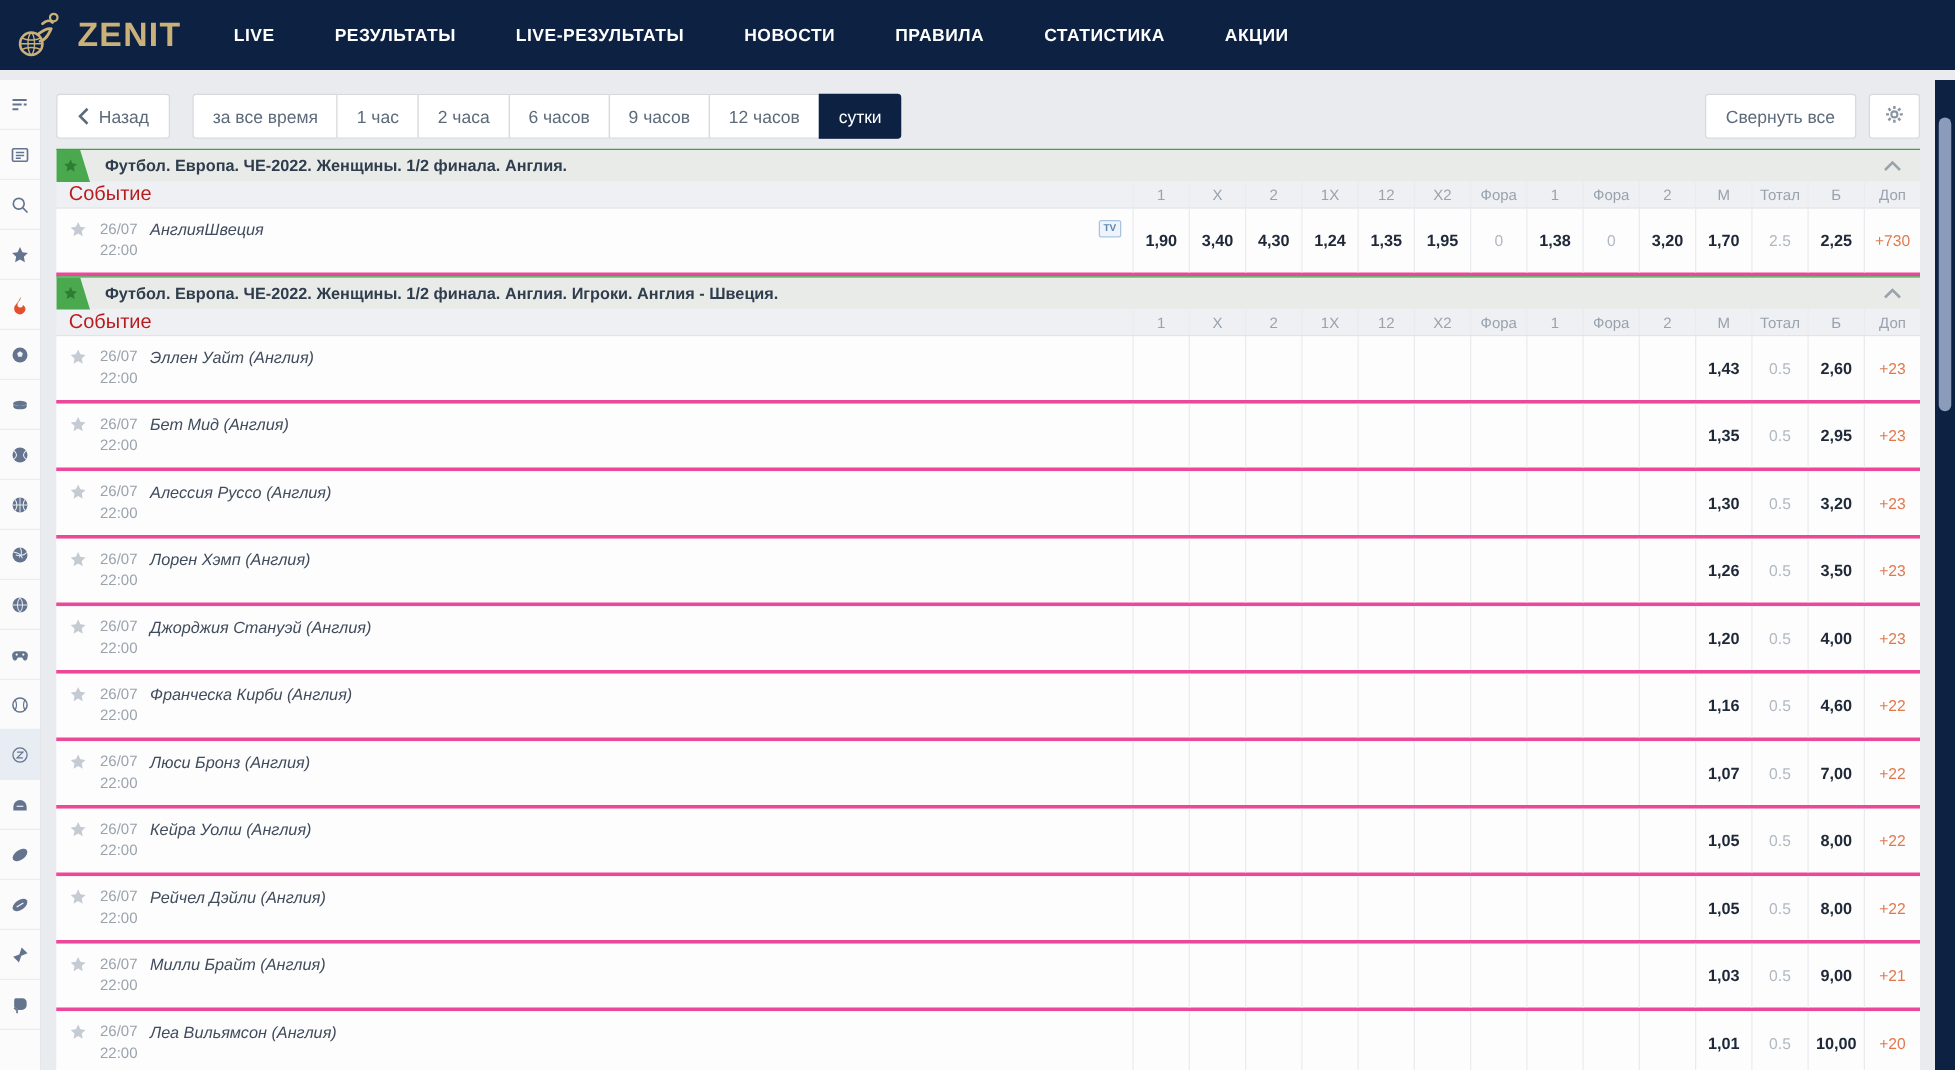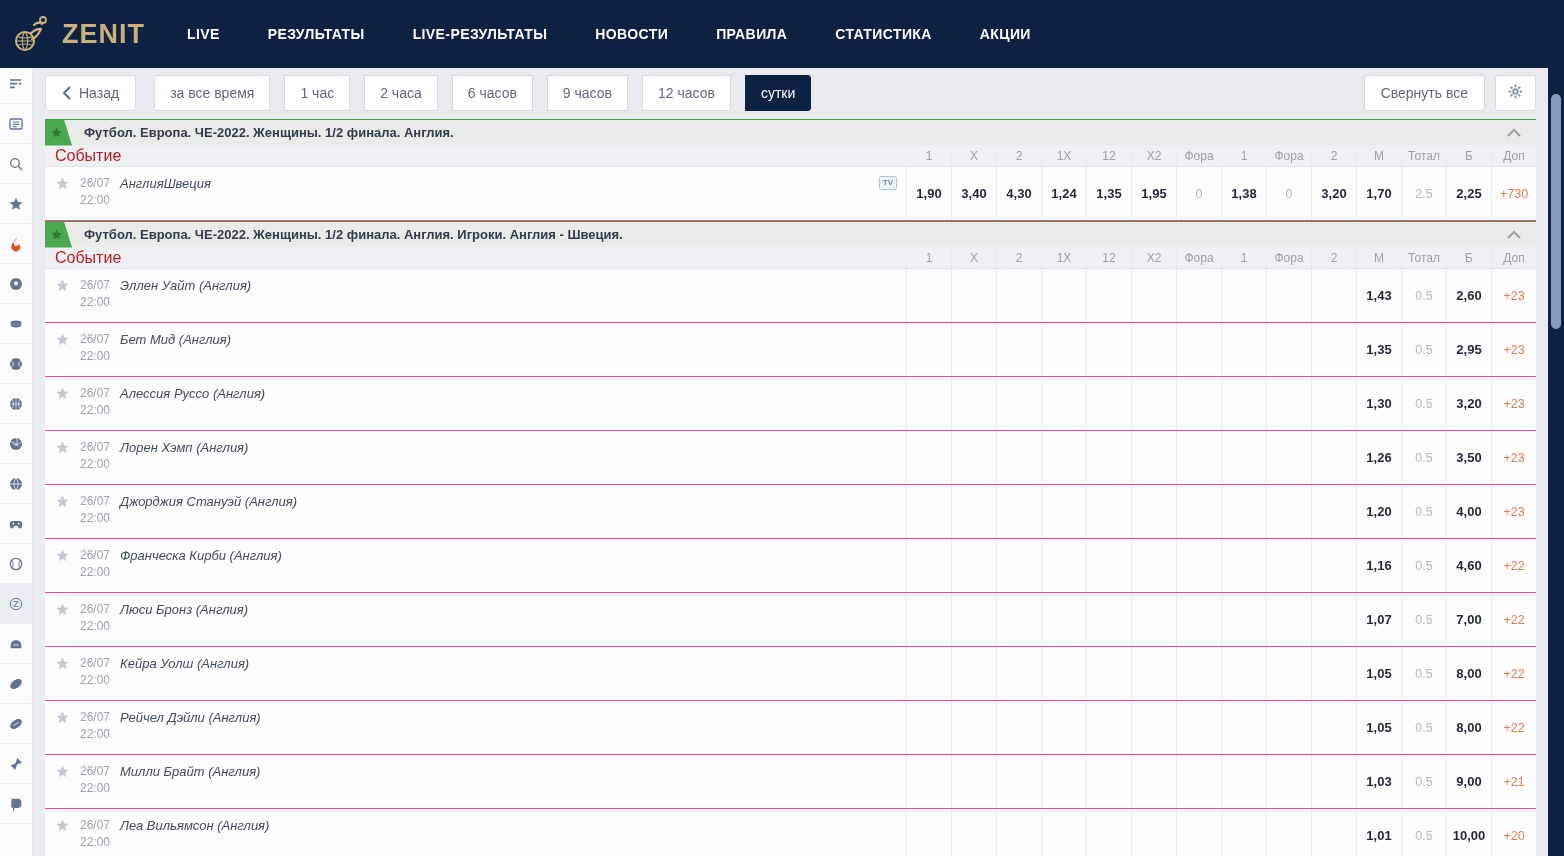--- a/index.html
+++ b/index.html
@@ -1,20 +1,20 @@
 <!DOCTYPE html>
 <html><head>
 <meta charset="utf-8">
 <style>
   * { margin:0; padding:0; box-sizing:border-box; }
   html,body { width:1564px; height:856px; overflow:hidden; background:#e9ebee;
     font-family:"Liberation Sans","DejaVu Sans",sans-serif; }
 
   
-  .topnav { position:absolute; top:0; left:0; width:1564px; height:68px;
+  .topnav { position:absolute; top:0; left:0; width:1564px; height:56px;
     background:#0d2142; display:flex; align-items:stretch; z-index:5; }
   .logo { display:flex; align-items:center; gap:8px; padding:0 18px 0 10px; }
   .logo-icon svg { width:44px; height:44px; display:block; }
   .logo-text { color:#c9b179; font-size:27px; font-weight:bold; letter-spacing:1px; }
   .nav-items { display:flex; align-items:stretch; }
   .nav-item { display:flex; align-items:center; padding:0 24px; color:#ffffff;
     font-size:14px; font-weight:bold; letter-spacing:.4px; cursor:pointer; }
   .nav-item.active { background:#091730; }
 
   
@@ -31,21 +31,21 @@
     border-radius:5px; background:#8b9cba; }
 
   .main { position:absolute; top:64px; left:33px; right:16px; bottom:0; padding:11px 12px 0 12px; }
 
   
   .toolbar { display:flex; align-items:center; margin-bottom:8px; }
   .btn { height:36px; background:#ffffff; border:1px solid #d6dade; border-radius:3px;
     color:#5c6a7a; font-size:14px; padding:0 16px; display:flex; align-items:center;
     gap:7px; cursor:pointer; font-family:inherit; }
   .btn .chev svg { width:10px; height:14px; display:block; }
-  .filters { display:flex; margin-left:18px;gap:15px; }
+  .filters { display:flex; margin-left:18px; }
   .fbtn { height:36px; background:#ffffff; border:1px solid #d6dade; color:#5c6a7a;
     font-size:14px; padding:0 15px; margin-left:-1px; cursor:pointer; font-family:inherit; }
   .fbtn:first-child { border-radius:3px 0 0 3px; margin-left:0; }
   .fbtn:last-child { border-radius:0 3px 3px 0; }
   .fbtn.active { background:#0d2142; border-color:#0d2142; color:#ffffff; position:relative; }
   .spacer { flex:1; }
   .icon-btn { padding:0 11px; margin-left:10px; color:#8a95a3; }
   .icon-btn svg { width:17px; height:17px; }
 
   
@@ -55,21 +55,21 @@
   .star-badge { width:27px; height:26px; background:#4aa84e; flex:0 0 27px;
     clip-path:polygon(0 0, calc(100% - 8px) 0, 100% 100%, 0 100%);
     display:flex; align-items:center; justify-content:center; }
   .star-badge svg { width:13px; height:13px; margin-right:4px; }
   .sec-title { margin-left:12px; font-size:13px; font-weight:bold; color:#303d4d; }
   .collapse { margin-left:auto; margin-right:15px; color:#9aa2ac; display:flex; }
   .collapse svg { width:14px; height:9px; }
 
   .trow { display:flex; background:#fdfdfe; }
   .trow.thead { height:22px; background:#eef0f3; border-bottom:1px solid #e0e3e7; }
-  .trow.body { height:54px; border-bottom:1px solid #ec4899;justify-content:center; }
+  .trow.body { height:54px; border-bottom:3px solid #ec4899;justify-content:center; }
   .ec { flex:1; display:flex; align-items:flex-start; padding:8px 0 0 10px; gap:10px; }
   .thead .ec { align-items:center; padding-top:0; color:#b91c1c; font-size:16px; }
   .nc { flex:0 0 45px; width:45px; display:flex; align-items:center; justify-content:center;
     border-left:1px solid #e9ebee; }
   .thead .nc { color:#99a2ad; font-size:12px; }
   .row-star { margin-top:1px; color:#c5cbd2; display:flex; cursor:pointer; }
   .row-star svg { width:15px; height:15px; }
   .dt { display:flex; flex-direction:column; color:#9aa2ac; font-size:12px; line-height:17px; }
   .names { display:flex; flex-direction:row; font-size:13px; color:#404c5c; line-height:17px;font-style:italic; }
   .tv-badge { margin-left:auto; margin-right:9px; margin-top:1px; border:1px solid #a9c3de;

